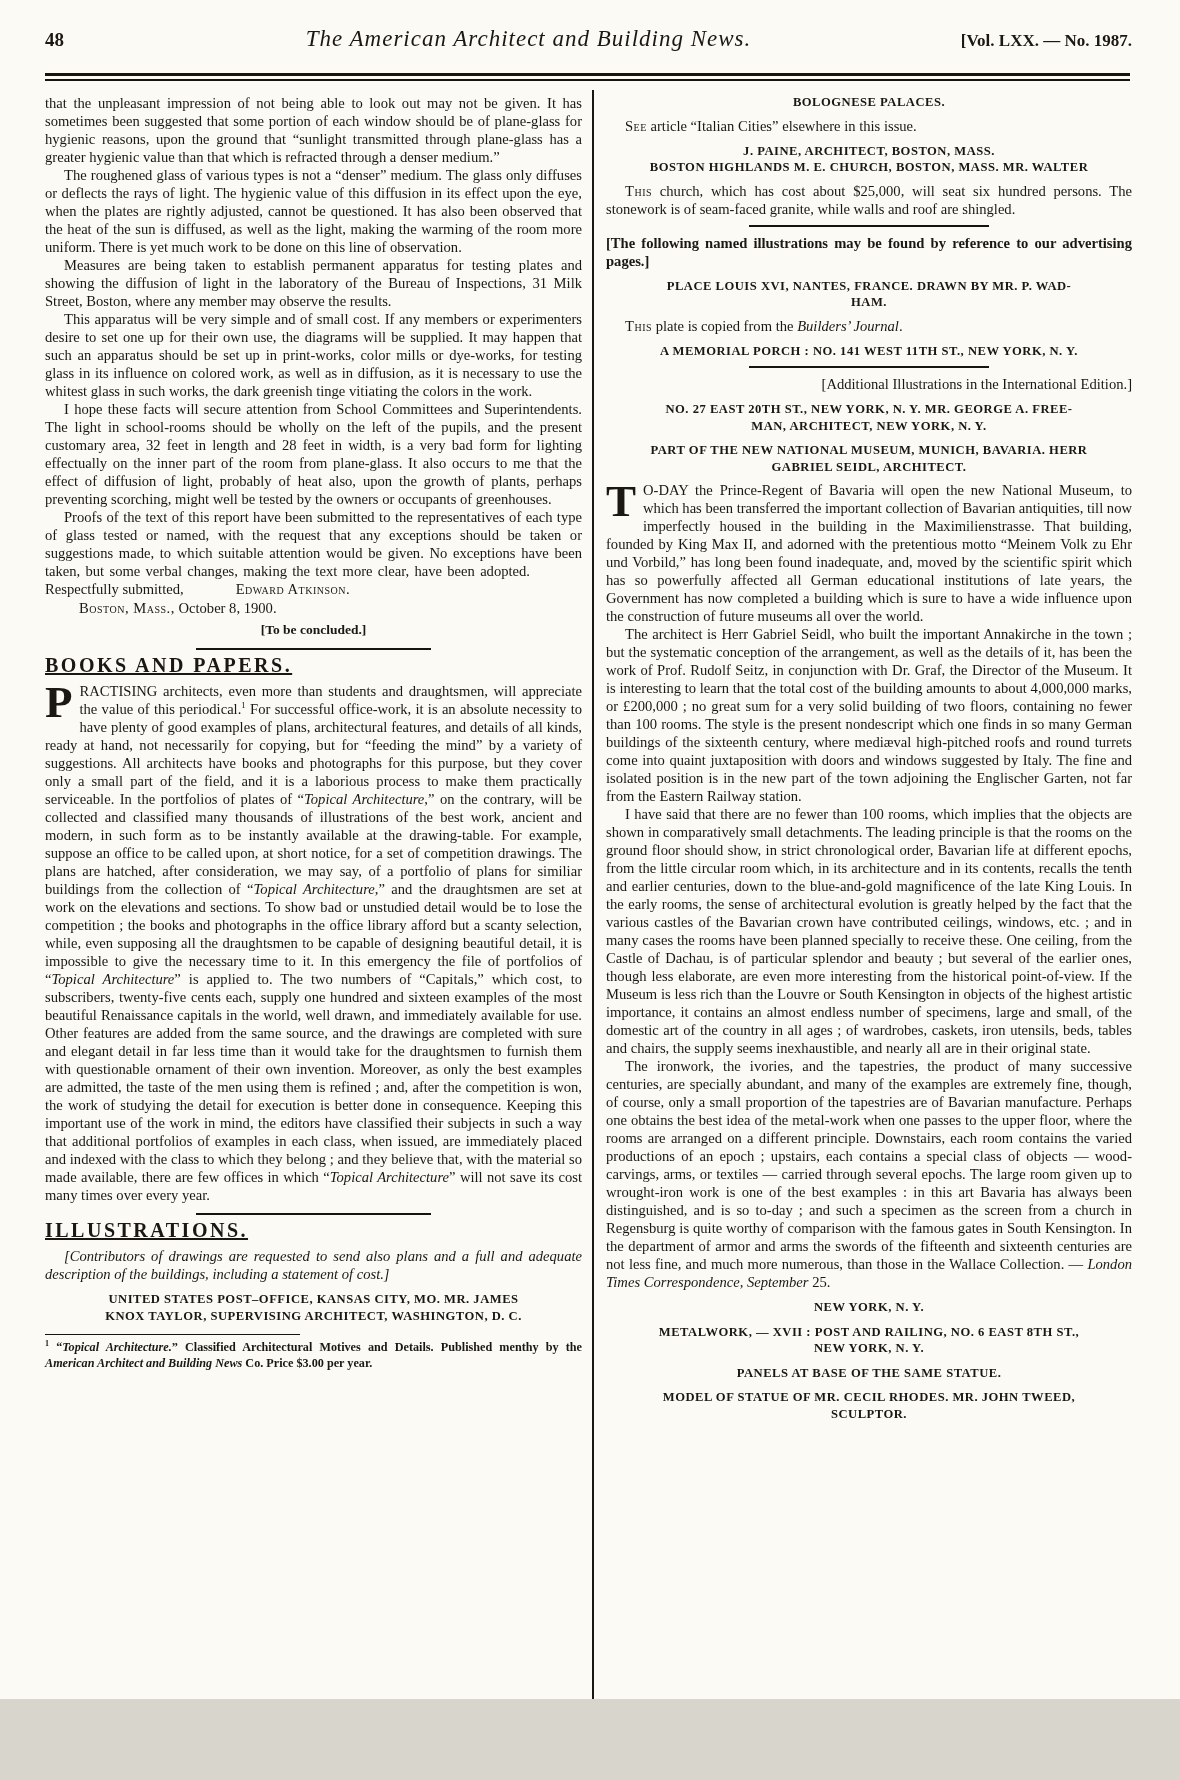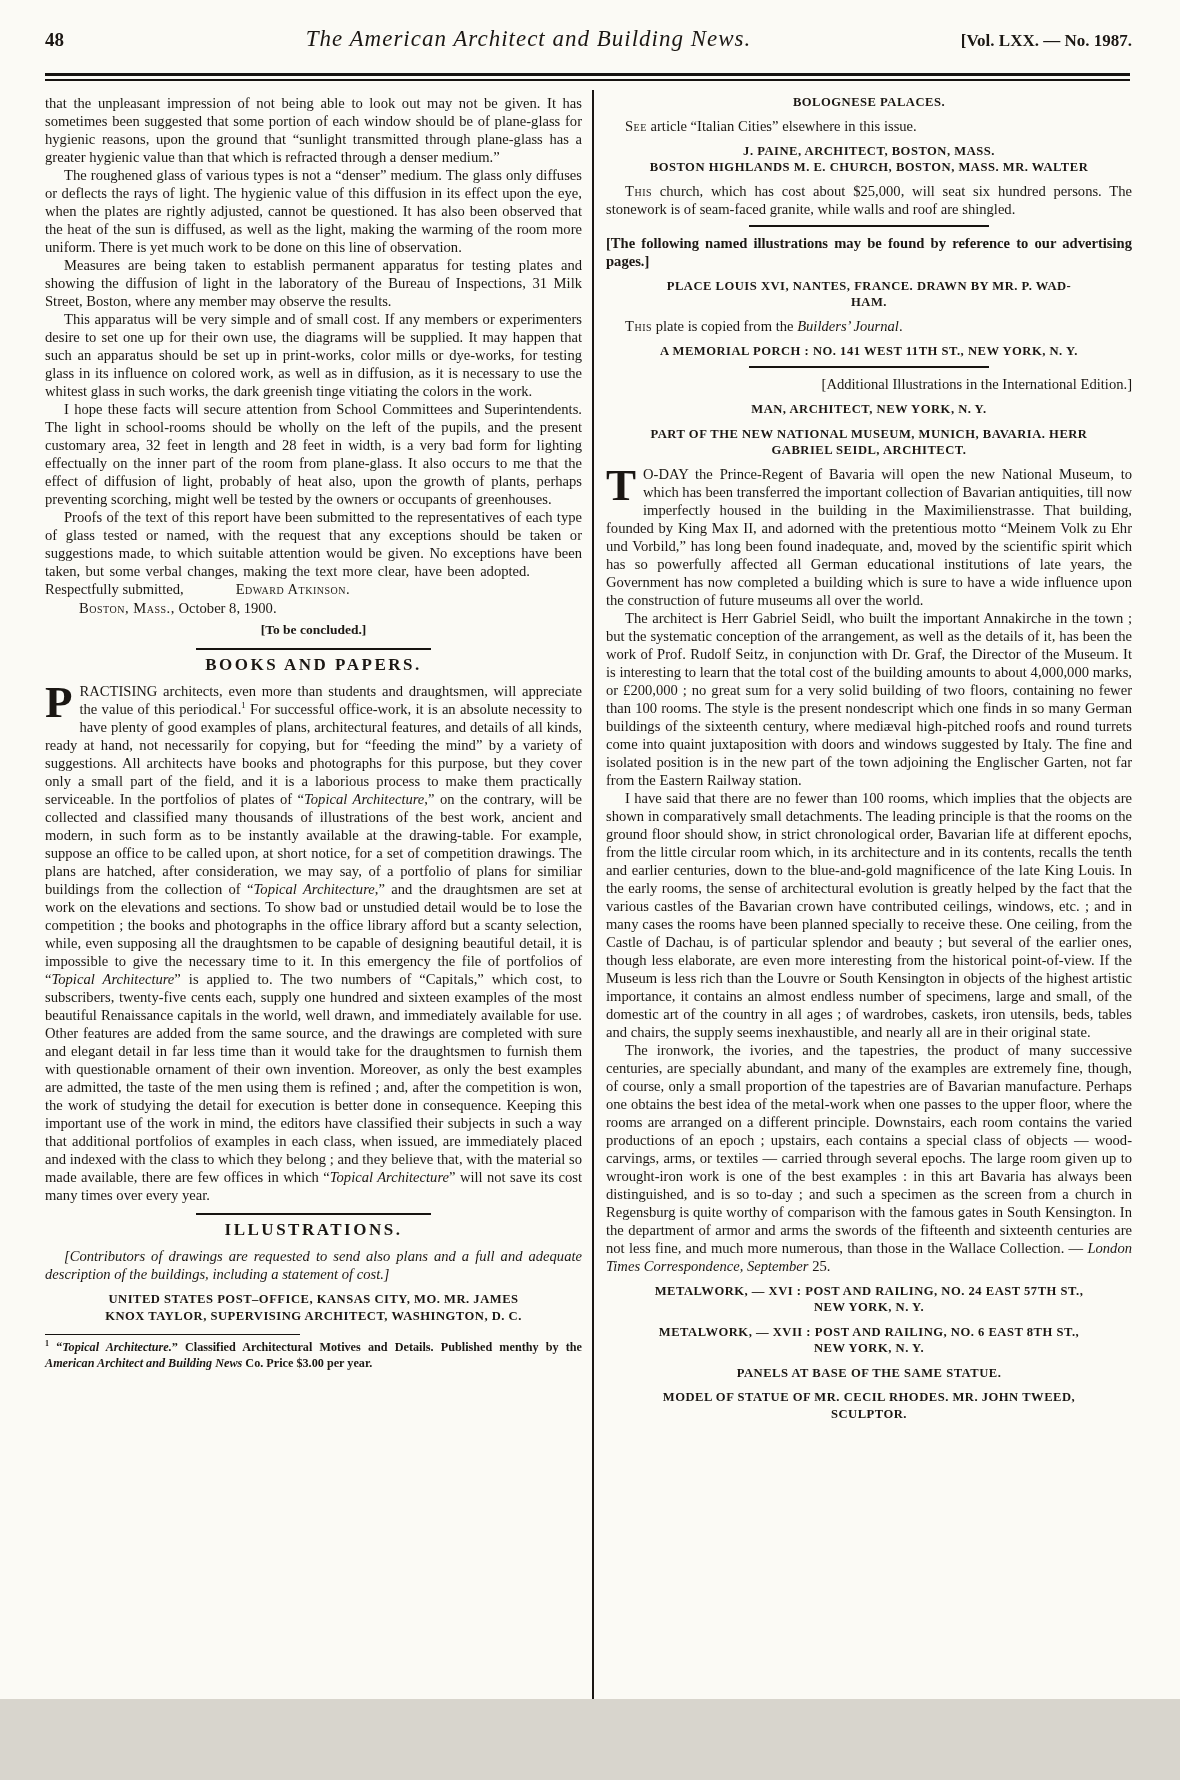--- a/index.html
+++ b/index.html
@@ -26,21 +26,21 @@
   .drop-para { margin:0; text-indent:0; }
   .dropcap { float:left; font-size:45px; line-height:34px; padding:3px 7px 0 0; font-weight:bold; }
   .seg-i { font-style:italic; }
   .seg-sc { font-variant:small-caps; letter-spacing:0.5px; }
   .seg-sup { font-size:9px; vertical-align:super; line-height:0; }
   .seg-gap { display:inline-block; width:52px; }
   .dateline { margin:1px 0 0 34px; }
   .concluded { text-align:center; font-weight:bold; font-size:13.5px; margin:4px 0 2px; }
   .rule-center { width:240px; border-top:2px solid #161310; margin:7px auto 7px; }
   .rule-heading { width:235px; border-top:2.5px solid #161310; margin:9px auto 6px; }
-  .section-heading { text-align:center; font-weight:bold; font-size:17px; letter-spacing:2.5px; margin:2px 0 8px; }
+  .section-heading { text-align:left; font-weight:bold; font-size:20px; letter-spacing:2.5px; margin:2px 0 8px;text-decoration:underline; }
   .caption { text-align:center; font-weight:bold; font-size:12.6px; line-height:16.5px; letter-spacing:0.5px; margin:8px 0 6px; }
   .caption-first { margin-top:0; }
   .note-bold { font-weight:bold; margin:2px 0; }
   .note-bold-center { font-weight:normal; text-align:right; margin:4px 0; }
   .contributors { font-style:italic; margin:6px 0 4px; text-indent:19px; }
   .footnote-rule { width:255px; border-top:1.5px solid #161310; margin:10px 0 5px; }
   .footnote { font-size:12.2px; line-height:15.5px; font-weight:bold; text-align:justify; }
   .footnote .seg-sup { font-size:8px; }
   
   .footer { position:absolute; top:1722px; left:0; width:1180px; text-align:center; }
@@ -114,34 +114,34 @@
 
     <div class="caption">
         <div>A MEMORIAL PORCH : NO. 141 WEST 11TH ST., NEW YORK, N. Y.</div>
       </div>
 
     <div class="rule-center"></div>
 
     <p class="note-bold-center">[Additional Illustrations in the International Edition.]</p>
 
     <div class="caption">
+        <div>NO. 27 EAST 20TH ST., NEW YORK, N. Y.  MR. GEORGE A. FREE-</div>
         <div>MAN, ARCHITECT, NEW YORK, N. Y.</div>
       </div>
     <div class="caption">
         <div>PART OF THE NEW NATIONAL MUSEUM, MUNICH, BAVARIA.  HERR</div>
         <div>GABRIEL SEIDL, ARCHITECT.</div>
       </div>
 
     <p class="drop-para"><span class="dropcap">T</span><span>O-DAY the Prince-Regent of Bavaria will open the new National Museum, to which has been transferred the important collection of Bavarian antiquities, till now imperfectly housed in the building in the Maximilienstrasse.  That building, founded by King Max II, and adorned with the pretentious motto “Meinem Volk zu Ehr und Vorbild,” has long been found inadequate, and, moved by the scientific spirit which has so powerfully affected all German educational institutions of late years, the Government has now completed a building which is sure to have a wide influence upon the construction of future museums all over the world.</span></p>
     <p class="body-para">The architect is Herr Gabriel Seidl, who built the important Annakirche in the town ; but the systematic conception of the arrangement, as well as the details of it, has been the work of Prof. Rudolf Seitz, in conjunction with Dr. Graf, the Director of the Museum.  It is interesting to learn that the total cost of the building amounts to about 4,000,000 marks, or £200,000 ; no great sum for a very solid building of two floors, containing no fewer than 100 rooms.  The style is the present nondescript which one finds in so many German buildings of the sixteenth century, where mediæval high-pitched roofs and round turrets come into quaint juxtaposition with doors and windows suggested by Italy.  The fine and isolated position is in the new part of the town adjoining the Englischer Garten, not far from the Eastern Railway station.</p>
     <p class="body-para">I have said that there are no fewer than 100 rooms, which implies that the objects are shown in comparatively small detachments. The leading principle is that the rooms on the ground floor should show, in strict chronological order, Bavarian life at different epochs, from the little circular room which, in its architecture and in its contents, recalls the tenth and earlier centuries, down to the blue-and-gold magnificence of the late King Louis.  In the early rooms, the sense of architectural evolution is greatly helped by the fact that the various castles of the Bavarian crown have contributed ceilings, windows, etc. ; and in many cases the rooms have been planned specially to receive these.  One ceiling, from the Castle of Dachau, is of particular splendor and beauty ; but several of the earlier ones, though less elaborate, are even more interesting from the historical point-of-view.  If the Museum is less rich than the Louvre or South Kensington in objects of the highest artistic importance, it contains an almost endless number of specimens, large and small, of the domestic art of the country in all ages ; of wardrobes, caskets, iron utensils, beds, tables and chairs, the supply seems inexhaustible, and nearly all are in their original state.</p>
     <p class="body-para"><span class="seg-n">The ironwork, the ivories, and the tapestries, the product of many successive centuries, are specially abundant, and many of the examples are extremely fine, though, of course, only a small proportion of the tapestries are of Bavarian manufacture.  Perhaps one obtains the best idea of the metal-work when one passes to the upper floor, where the rooms are arranged on a different principle.  Downstairs, each room contains the varied productions of an epoch ; upstairs, each contains a special class of objects — wood-carvings, arms, or textiles — carried through several epochs.  The large room given up to wrought-iron work is one of the best examples : in this art Bavaria has always been distinguished, and is so to-day ; and such a specimen as the screen from a church in Regensburg is quite worthy of comparison with the famous gates in South Kensington.  In the department of armor and arms the swords of the fifteenth and sixteenth centuries are not less fine, and much more numerous, than those in the Wallace Collection. — </span><span class="seg-i">London Times Correspondence, September</span><span class="seg-n"> 25.</span></p>
 
     <div class="caption">
-        <div>METALWORK, — XVI : POST AND RAILING, NO. 24 EAST 57TH ST.,</div>
         <div>NEW YORK, N. Y.</div>
       </div>
     <div class="caption">
         <div>METALWORK, — XVII : POST AND RAILING, NO. 6 EAST 8TH ST.,</div>
         <div>NEW YORK, N. Y.</div>
       </div>
     <div class="caption">
         <div>PANELS AT BASE OF THE SAME STATUE.</div>
       </div>
     <div class="caption">

